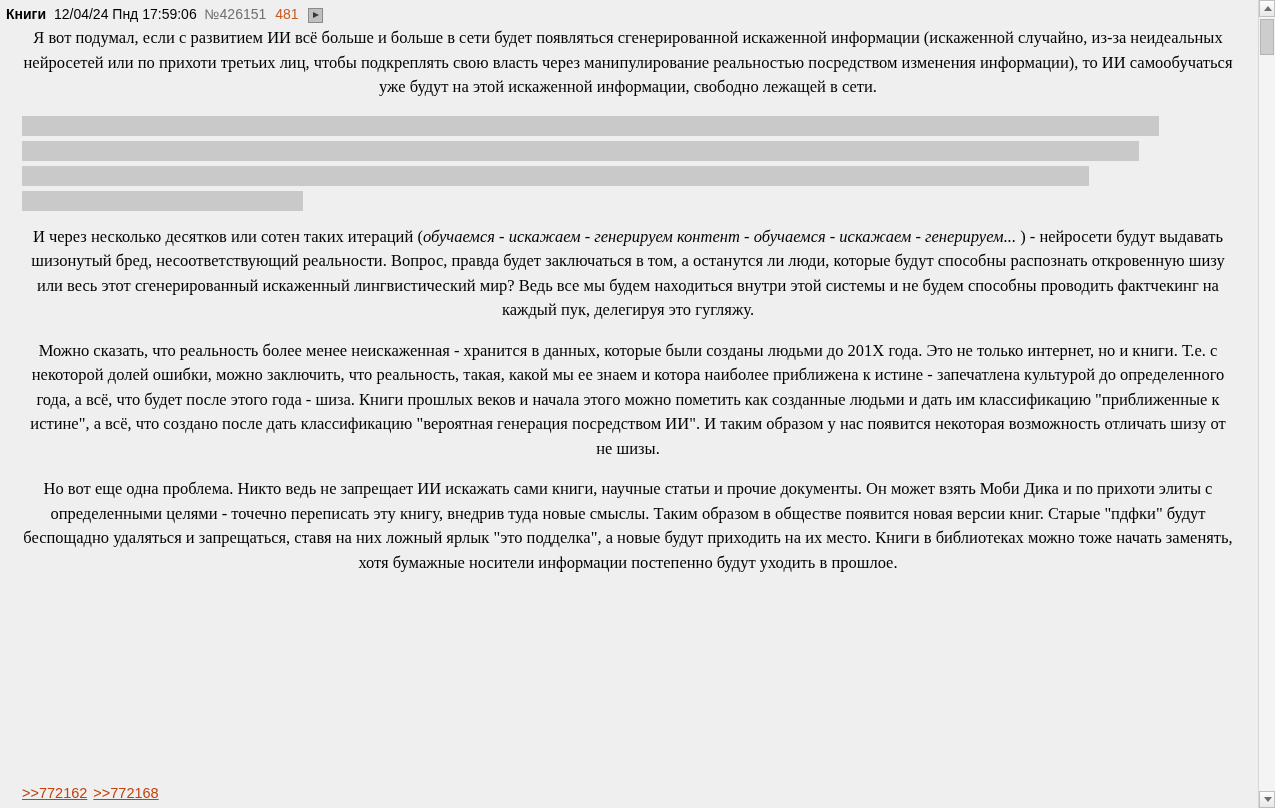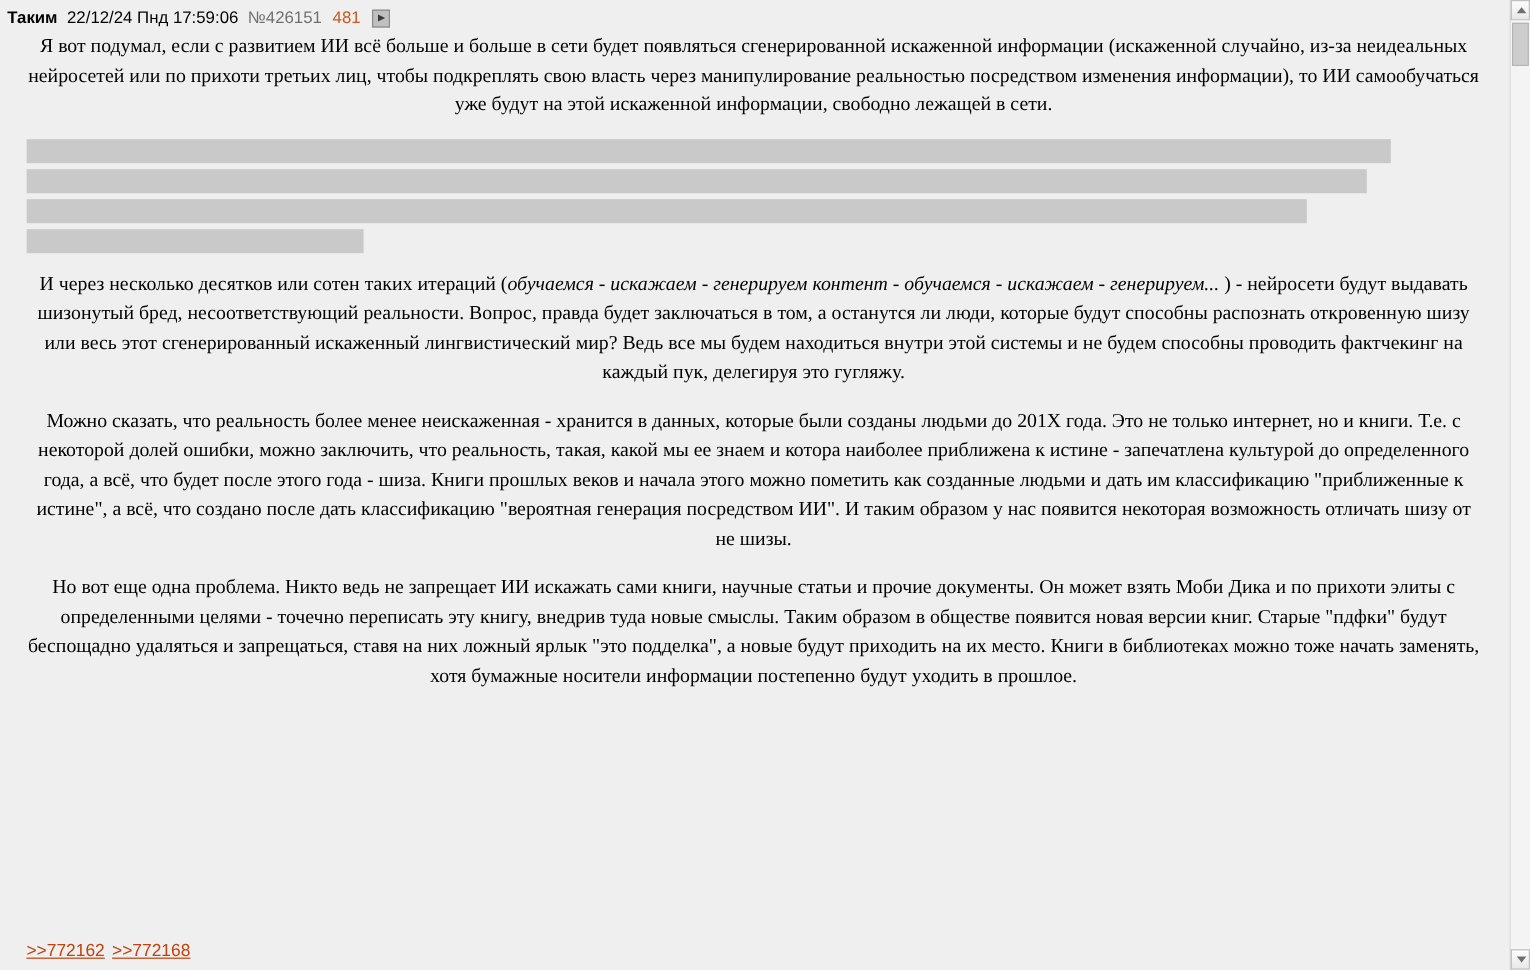--- a/index.html
+++ b/index.html
@@ -182,22 +182,22 @@
     box-sizing: border-box;
     cursor: pointer;
   }
 </style>
 </head>
 <body>
 
 <div class="page">
 
   <div class="post-header">
-    <span class="name">Таким</span>
-    <span class="date">22/12/24 Пнд 17:59:06</span>
+    <span class="name">Книги</span>
+    <span class="date">12/04/24 Пнд 17:59:06</span>
     <span class="postnum">№426151</span>
     <span class="replies-count">481</span>
     <span class="play-btn"></span>
   </div>
 
   <div class="post-body">
 
     <p class="para">Я вот подумал, если с развитием ИИ всё больше и больше в сети будет появляться сгенерированной искаженной информации (искаженной случайно, из-за неидеальных нейросетей или по прихоти третьих лиц, чтобы подкреплять свою власть через манипулирование реальностью посредством изменения информации), то ИИ самообучаться уже будут на этой искаженной информации, свободно лежащей в сети.</p>
 
     <div class="spoiler">

